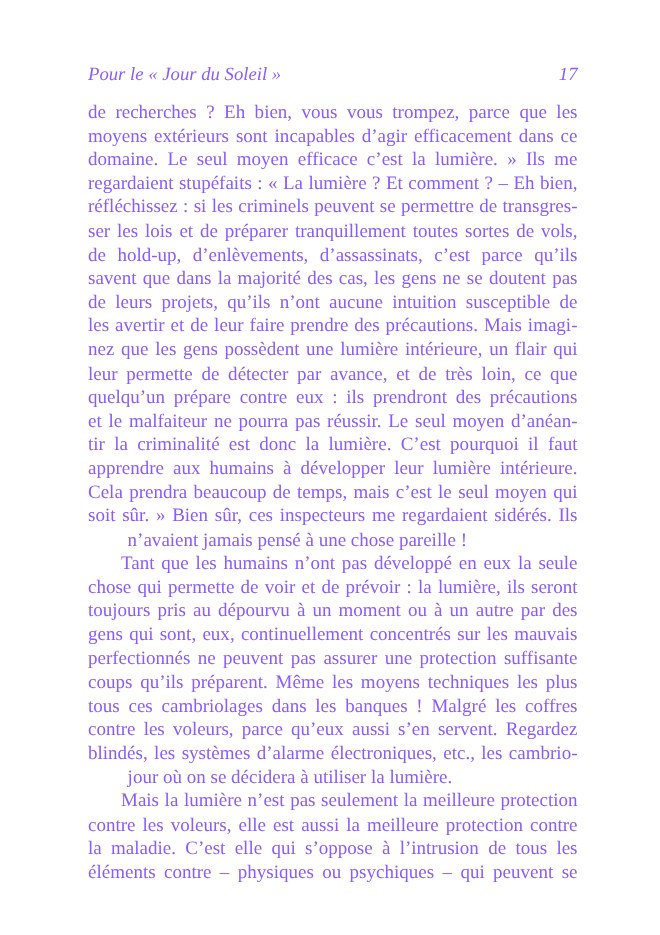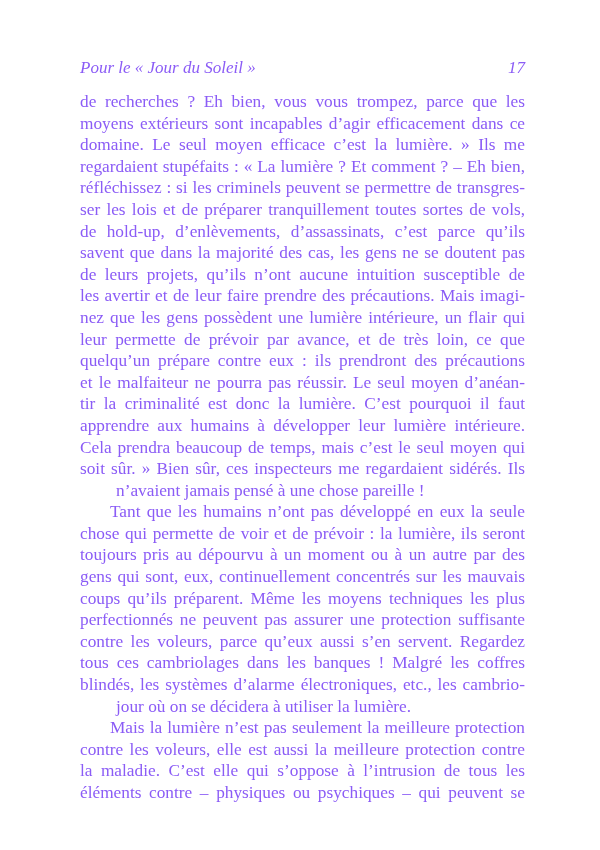--- a/index.html
+++ b/index.html
@@ -34,38 +34,38 @@
         <span class="line">moyens extérieurs sont incapables d’agir efficacement dans ce</span>
         <span class="line">domaine. Le seul moyen efficace c’est la lumière.&nbsp;» Ils me</span>
         <span class="line">regardaient stupéfaits&nbsp;: «&nbsp;La lumière&nbsp;? Et comment&nbsp;? – Eh bien,</span>
         <span class="line">réfléchissez&nbsp;: si les criminels peuvent se permettre de transgres-</span>
         <span class="line">ser les lois et de préparer tranquillement toutes sortes de vols,</span>
         <span class="line">de hold-up, d’enlèvements, d’assassinats, c’est parce qu’ils</span>
         <span class="line">savent que dans la majorité des cas, les gens ne se doutent pas</span>
         <span class="line">de leurs projets, qu’ils n’ont aucune intuition susceptible de</span>
         <span class="line">les avertir et de leur faire prendre des précautions. Mais imagi-</span>
         <span class="line">nez que les gens possèdent une lumière intérieure, un flair qui</span>
-        <span class="line">leur permette de prévoir par avance, et de très loin, ce que</span>
+        <span class="line">leur permette de détecter par avance, et de très loin, ce que</span>
         <span class="line">quelqu’un prépare contre eux&nbsp;: ils prendront des précautions</span>
         <span class="line">et le malfaiteur ne pourra pas réussir. Le seul moyen d’anéan-</span>
         <span class="line">tir la criminalité est donc la lumière. C’est pourquoi il faut</span>
         <span class="line">apprendre aux humains à développer leur lumière intérieure.</span>
         <span class="line">Cela prendra beaucoup de temps, mais c’est le seul moyen qui</span>
         <span class="line">soit sûr.&nbsp;» Bien sûr, ces inspecteurs me regardaient sidérés. Ils</span>
         <span class="line last">n’avaient jamais pensé à une chose pareille&nbsp;!</span>
       </p>
       <p class="para">
         <span class="line indent">Tant que les humains n’ont pas développé en eux la seule</span>
         <span class="line">chose qui permette de voir et de prévoir&nbsp;: la lumière, ils seront</span>
         <span class="line">toujours pris au dépourvu à un moment ou à un autre par des</span>
         <span class="line">gens qui sont, eux, continuellement concentrés sur les mauvais</span>
+        <span class="line">perfectionnés ne peuvent pas assurer une protection suffisante</span>
         <span class="line">coups qu’ils préparent. Même les moyens techniques les plus</span>
-        <span class="line">perfectionnés ne peuvent pas assurer une protection suffisante</span>
+        <span class="line">tous ces cambriolages dans les banques&nbsp;! Malgré les coffres</span>
         <span class="line">contre les voleurs, parce qu’eux aussi s’en servent. Regardez</span>
-        <span class="line">tous ces cambriolages dans les banques&nbsp;! Malgré les coffres</span>
         <span class="line">blindés, les systèmes d’alarme électroniques, etc., les cambrio-</span>
         <span class="line last">jour où on se décidera à utiliser la lumière.</span>
       </p>
       <p class="para">
         <span class="line indent">Mais la lumière n’est pas seulement la meilleure protection</span>
         <span class="line">contre les voleurs, elle est aussi la meilleure protection contre</span>
         <span class="line">la maladie. C’est elle qui s’oppose à l’intrusion de tous les</span>
         <span class="line">éléments contre – physiques ou psychiques – qui peuvent se</span>
       </p>
     </div>

